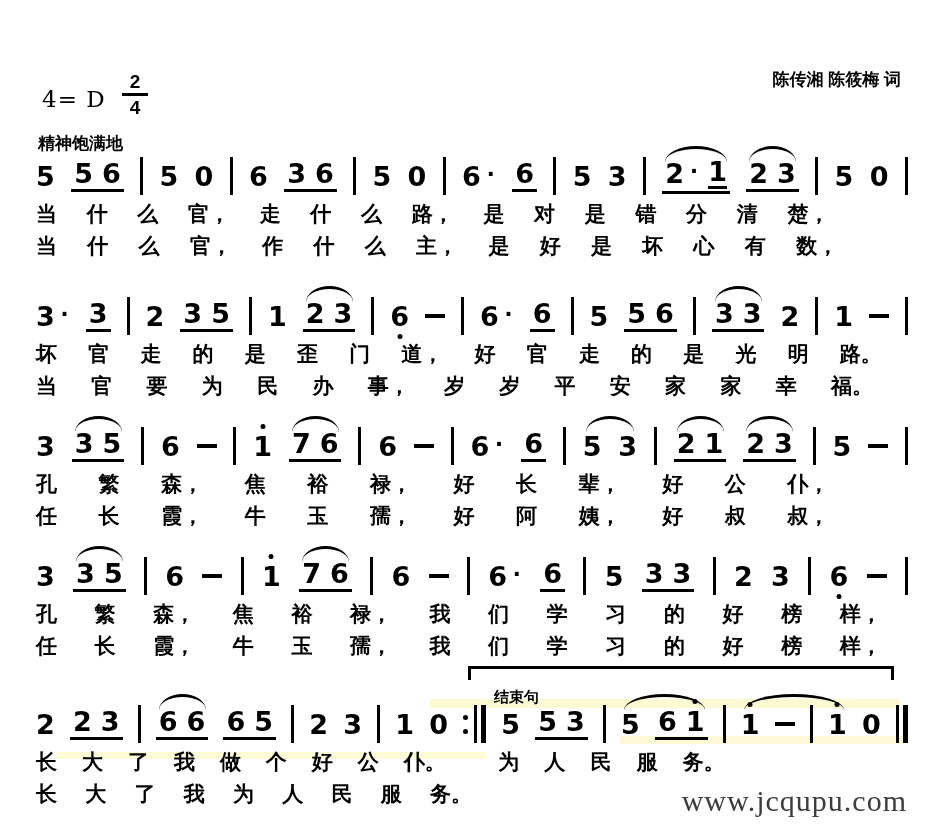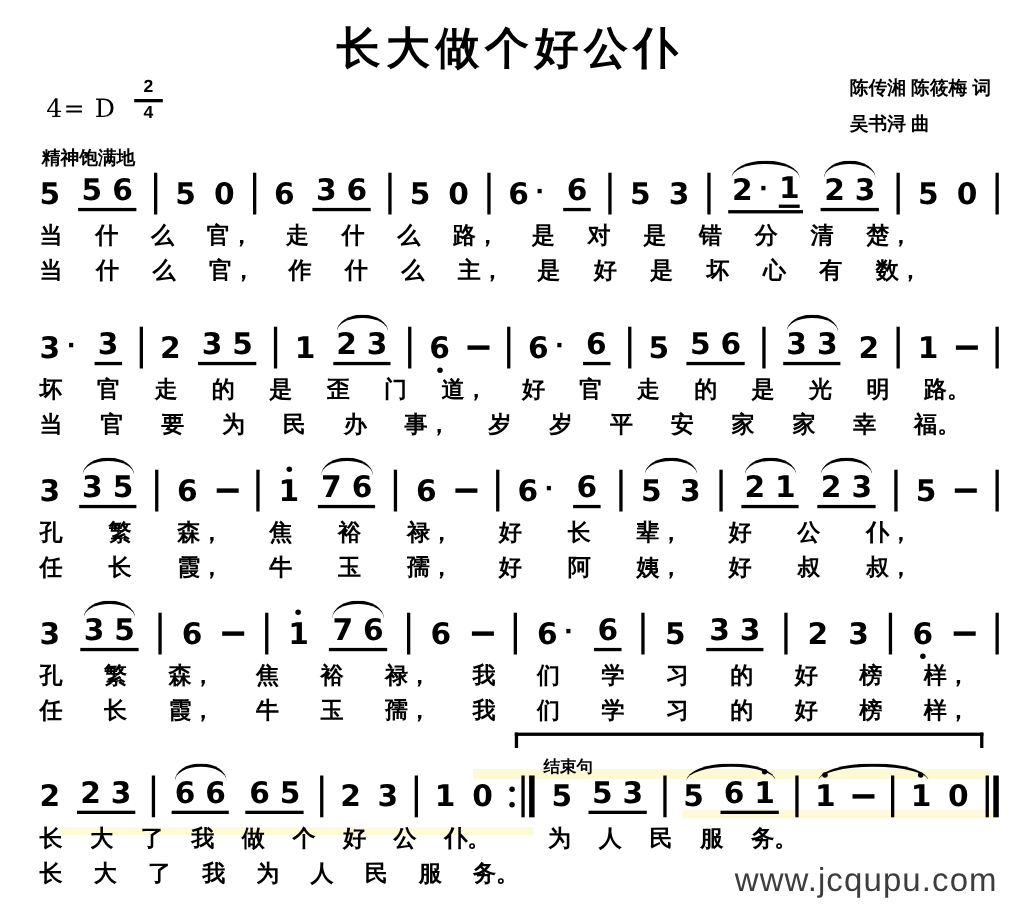--- a/index.html
+++ b/index.html
@@ -2,26 +2,26 @@
 <html><head>
 <meta charset="utf-8">
 <style>
   html,body{margin:0;padding:0;background:#fff;}
   .sheet{position:relative;width:927px;height:829px;background:#fff;color:#000;
          font-family:"Liberation Sans",sans-serif;overflow:hidden;}
   .title{position:absolute;top:16px;left:0;right:0;text-align:center;
          font-size:40px;font-weight:700;letter-spacing:5px;}
   .subtitle{position:absolute;top:74px;left:0;right:0;text-align:center;
          font-size:18px;font-weight:700;letter-spacing:2px;}
-  .credits{position:absolute;top:63px;right:26px;text-align:left;
+  .credits{position:absolute;top:63px;right:26px;text-align:center;
          font-size:17px;font-weight:700;line-height:33px;}
   .keysig{position:absolute;left:42px;top:86px;font-family:"DejaVu Serif",serif;
          font-size:23px;letter-spacing:1px;}
   .timesig{position:absolute;left:122px;top:72px;width:26px;text-align:center;
-         font-weight:700;font-size:16px;line-height:1;}
+         font-weight:700;font-size:19px;line-height:1;}
   .timesig .frac-line{display:block;height:3px;background:#000;margin:2px 0;}
   .tempo{position:absolute;left:38px;top:132px;font-size:17px;font-weight:700;}
   #score{position:absolute;inset:0;}
   .score-line{position:absolute;left:36px;width:872px;height:120px;}
   .line-0{top:156px}.line-1{top:296px}.line-2{top:426px}.line-3{top:556px}.line-4{top:704px}
   .notes-row{position:relative;display:flex;justify-content:space-between;
          align-items:center;height:40px;}
   .num{position:relative;display:inline-block;font-family:"DejaVu Sans",sans-serif;
          font-weight:700;font-size:27px;line-height:1;}
   .note{position:relative;display:inline-flex;align-items:center;}
@@ -40,32 +40,30 @@
   .col{display:flex;flex-direction:column;gap:9px;margin-right:2px;}
   .col b{width:5px;height:5px;background:#000;border-radius:50%;}
   .slur{position:absolute;top:-10px;height:13px;border-top:3px solid #000;
          border-radius:50% 50% 0 0 / 100% 100% 0 0;}
   .lyric-row{position:absolute;top:44px;display:flex;justify-content:space-between;}
   .lyric-row.r1{top:76px}
   .syl{font-size:21px;font-weight:700;white-space:nowrap;}
   .ending-bracket{position:absolute;left:468px;top:666px;width:420px;height:11px;
          border-top:3px solid #000;border-left:3px solid #000;border-right:3px solid #000;}
   .ending-label{position:absolute;left:494px;top:688px;font-size:15px;font-weight:700;}
-  .watermark{position:absolute;right:20px;top:784px;font-family:Liberation Sans, sans-serif;
+  .watermark{position:absolute;right:20px;top:784px;font-family:Liberation Serif, serif;
          font-size:30px;color:#3d3d3d;letter-spacing:1px;}
   .streak{position:absolute;pointer-events:none;}
 </style>
 </head>
 <body>
 
 <div class="sheet">
-  <div class="title">长大做个好公仆</div>
   <div class="credits">
     <div>陈传湘 陈筱梅 词</div>
-    <div>吴书浔 曲</div>
   </div>
   <div class="keysig">4= D</div>
   <div class="timesig">
     <span>2</span>
     <span class="frac-line"></span>
     <span>4</span>
   </div>
   <div class="tempo">精神饱满地</div>
 
   <div class="streak" style="left:430px;top:699px;width:470px;height:9px;background:rgba(250,238,120,0.33);"></div>

